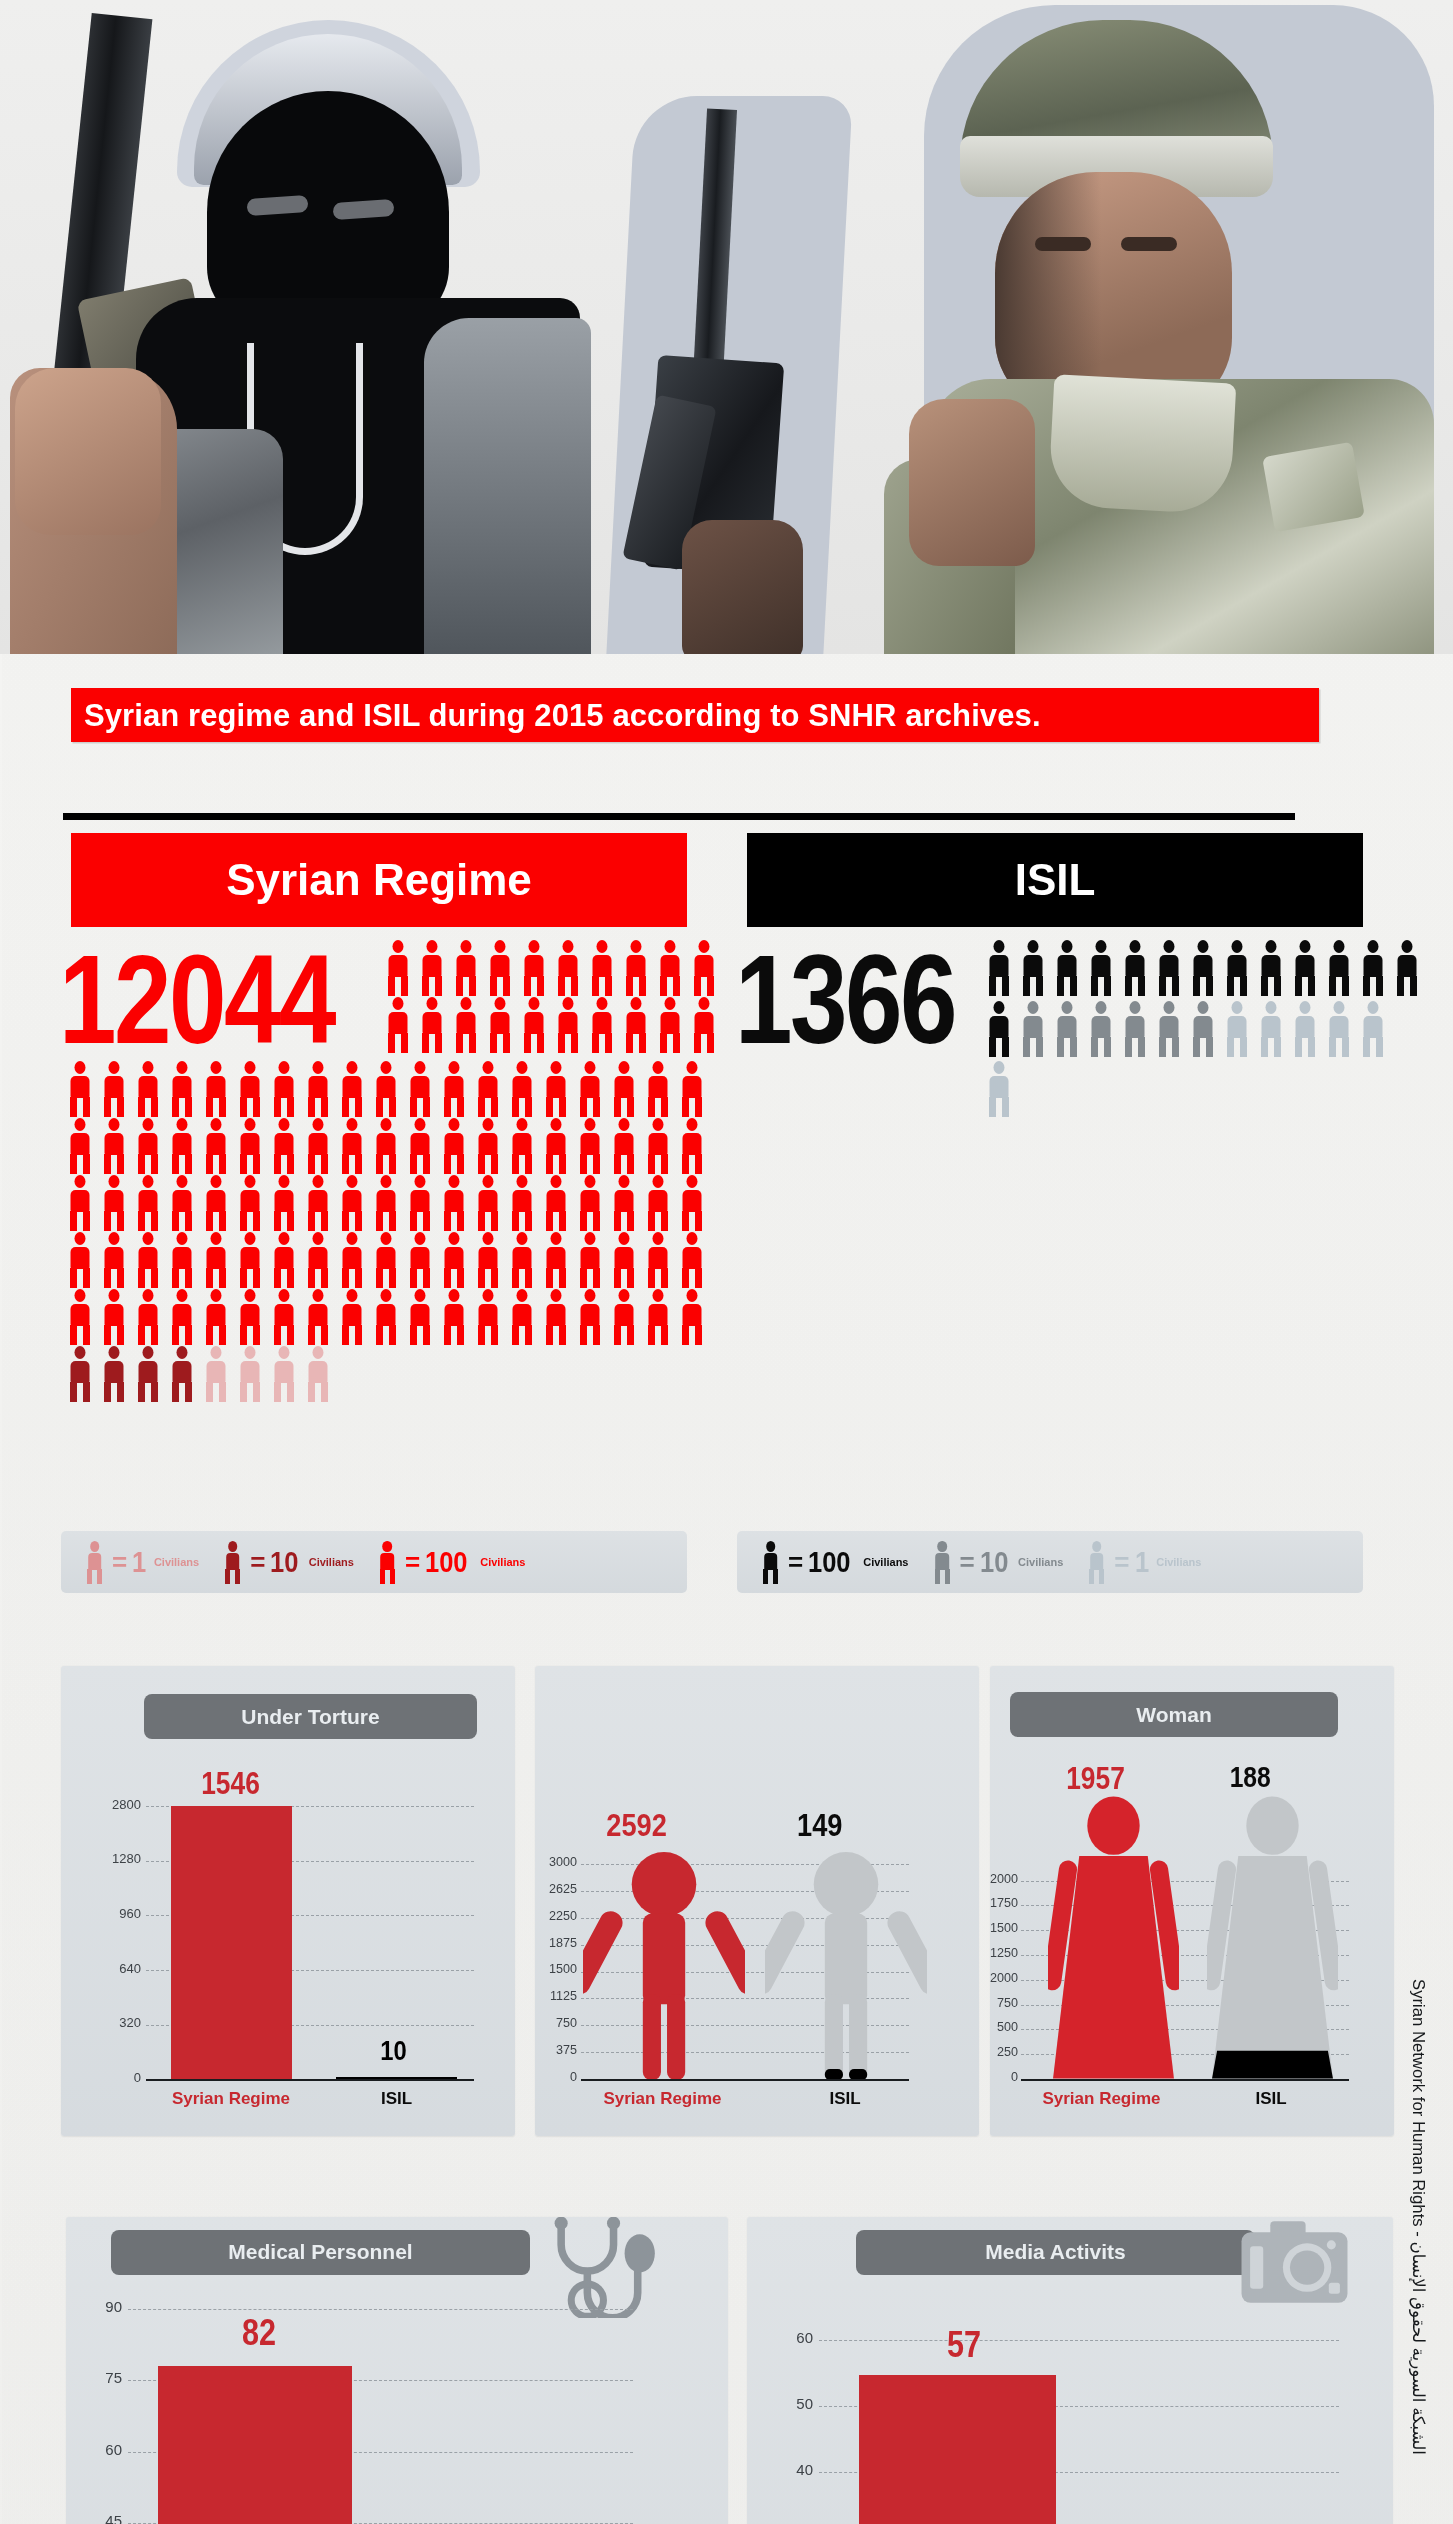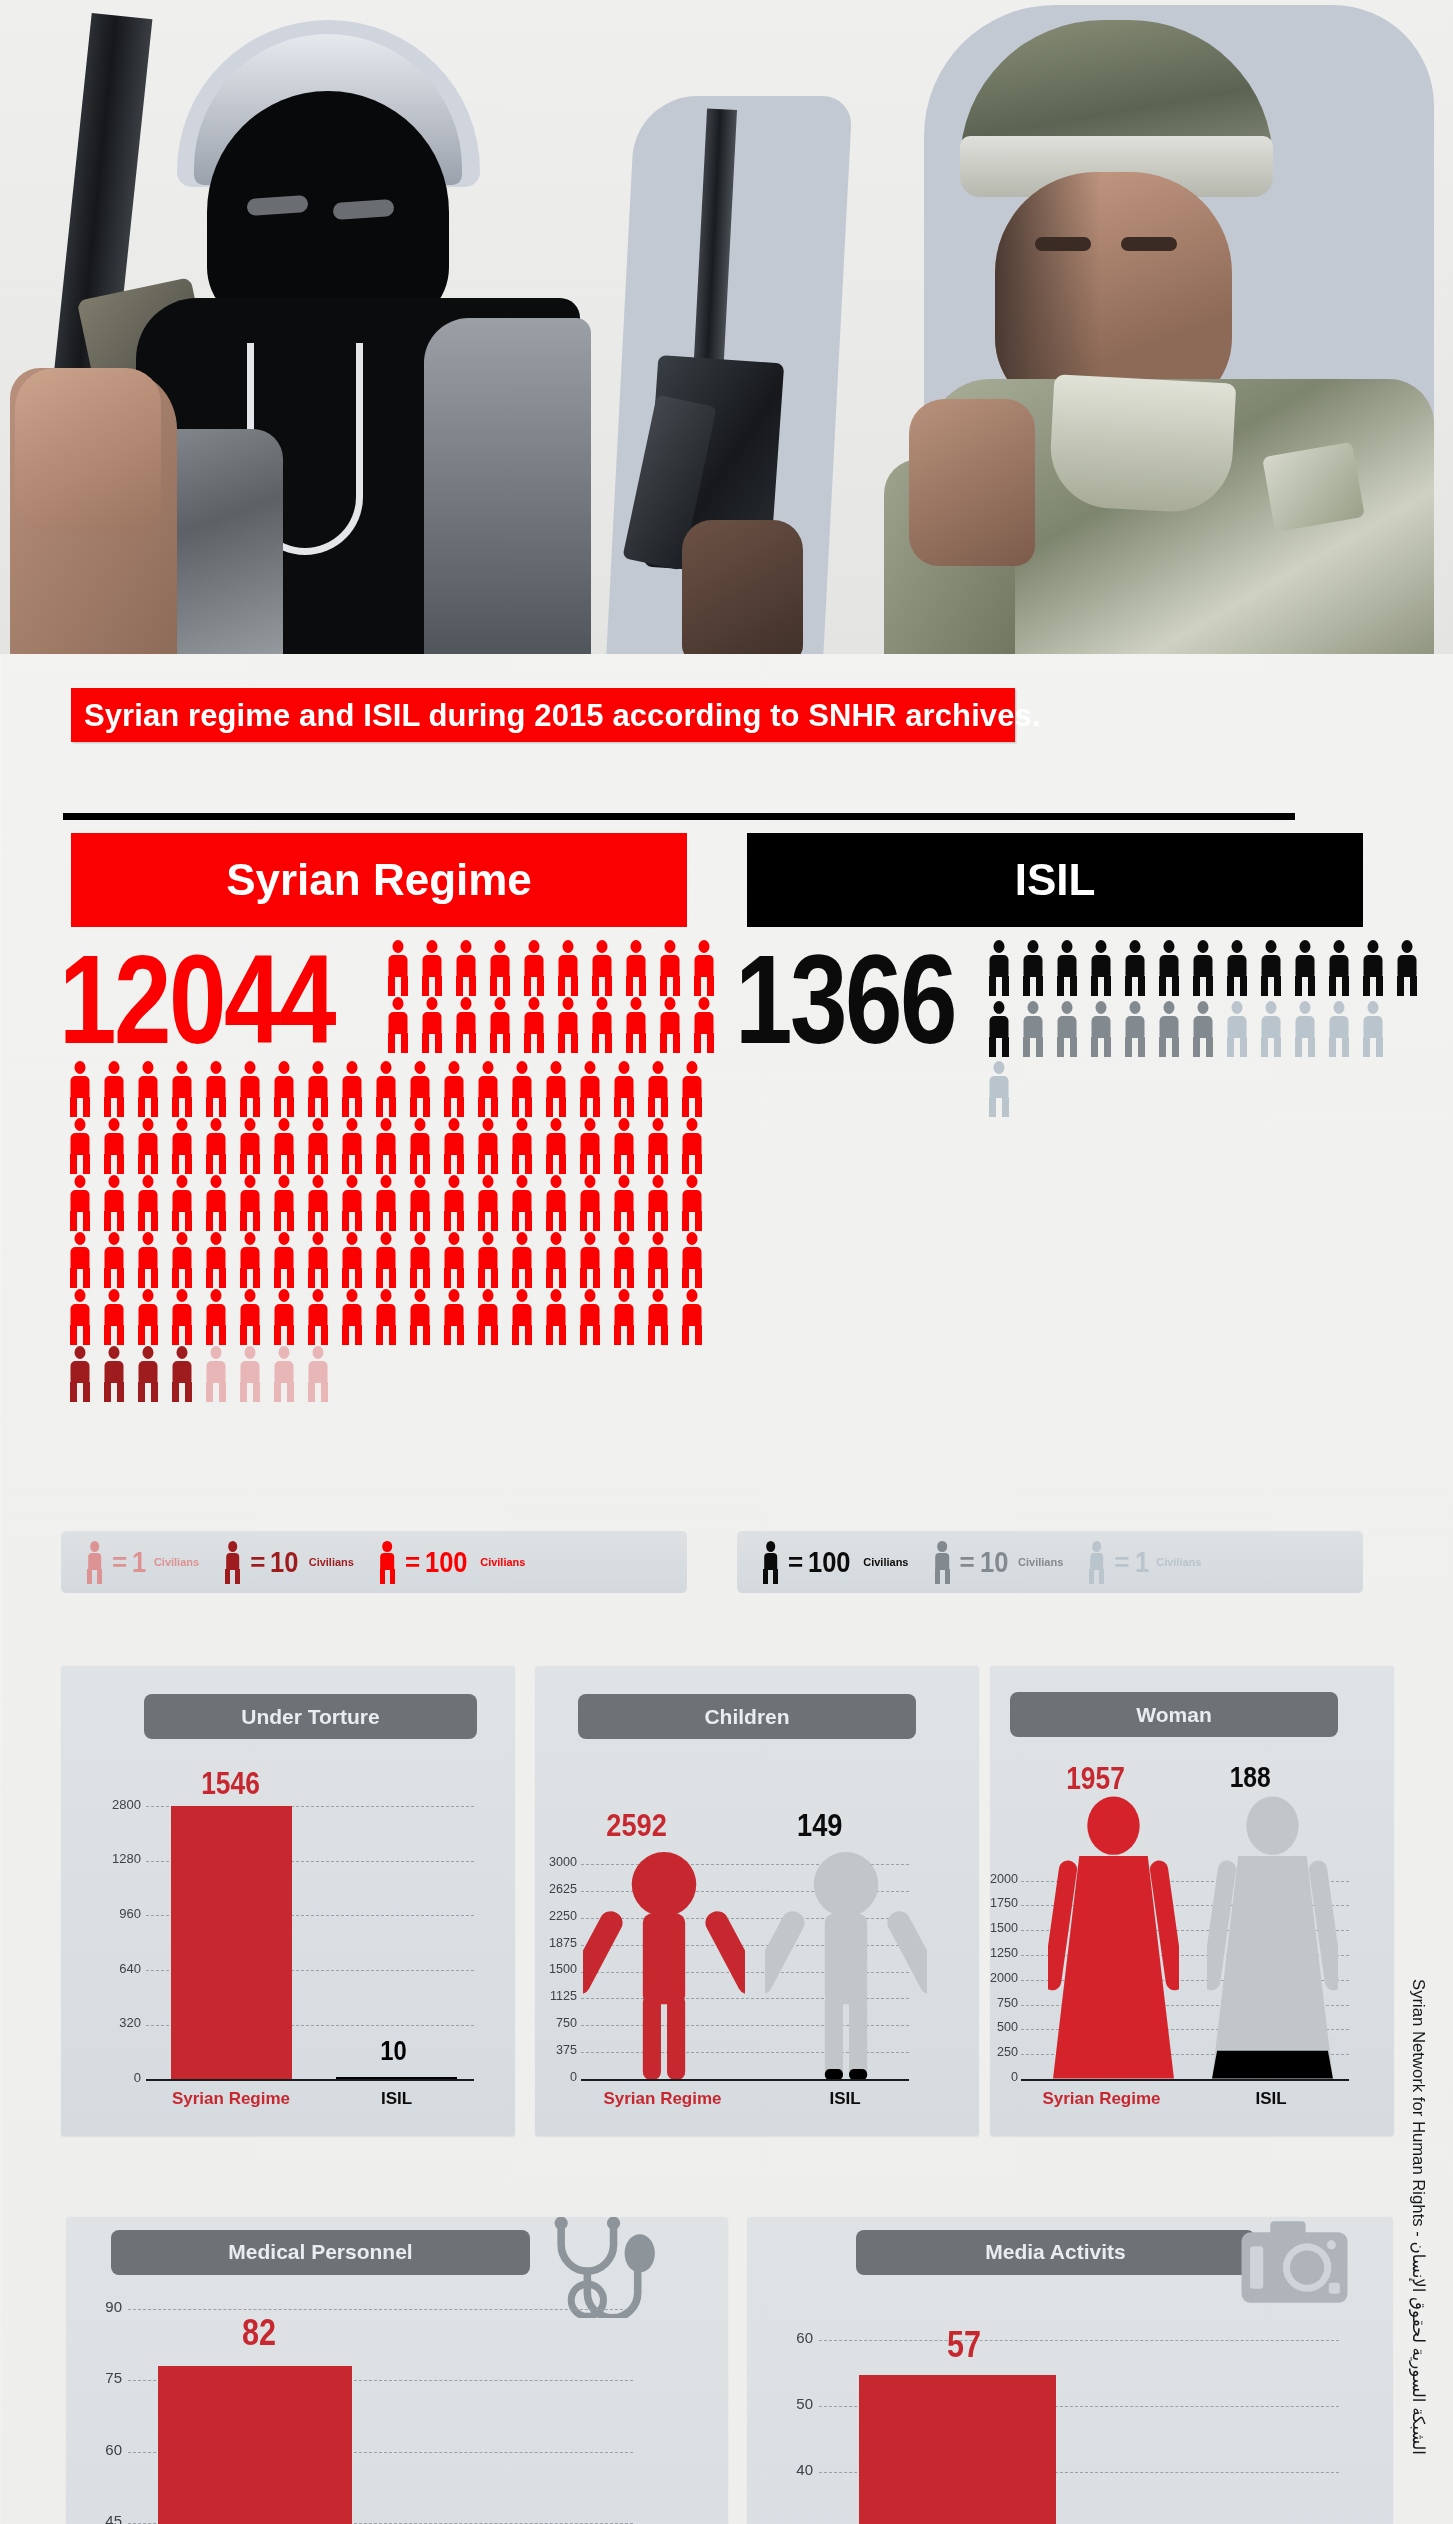--- a/index.html
+++ b/index.html
@@ -81,21 +81,21 @@
   .rf-mag{ position:absolute; left:17.7px; top:303px; width:61px; height:167px;
       background:linear-gradient(110deg,#44484e,#1b1e22); border-radius:7px; transform:rotate(12deg);}
   .rf-hand{ position:absolute; left:61px; top:424px; width:121px; height:141px;
       background:linear-gradient(150deg,#6d5246,#3f3029); border-radius:30px 30px 15px 15px;}
 
   
   .banner-wrap{ position:absolute; left:71px; top:679px; width:1227px; z-index:5; }
   .banner{ background:#fb0000; color:#fff; font-weight:700; letter-spacing:0.1px;
            font-size:31px; line-height:1.0; padding:12px 13px 11px 13px; display:block;
            white-space:nowrap; box-shadow:1.5px 1.5px 0 rgba(0,0,0,.15); }
-  .banner.two{ margin-top:9px; width:944px; }
+  .banner.two{ margin-top:9px; width:1248px; }
 
   .blackbar{ position:absolute; left:63px; top:813px; width:1232px; height:7px; background:#000; z-index:6;}
 
   
   .head-red{ position:absolute; left:71px; top:833px; width:616px; height:94px;
      background:#fb0000; color:#fff; display:flex; align-items:center; justify-content:center;
      font-size:44px; font-weight:700; }
   .head-black{ position:absolute; left:747px; top:833px; width:616px; height:94px;
      background:#000; color:#fff; display:flex; align-items:center; justify-content:center;
      font-size:44px; font-weight:700; }
@@ -1228,21 +1228,20 @@
   <div class="bar" style="left:110px; top:140px; width:121px; height:273px; background:#c7282f;"></div>
   <div class="bval" style="left:135px; top:100px; font-size:31px; color:#c7282f;">1546</div>
   <div class="bar" style="left:275px; top:411px; width:121px; height:3px; background:#000;"></div>
   <div class="bval" style="left:317px; top:369px; font-size:28px; color:#000;">10</div>
   <div class="baseline" style="left:85px; top:413px; width:328px;"></div>
   <div class="cat" style="left:83px; top:423px; width:174px; font-size:17px; color:#c7282f;">Syrian Regime</div>
   <div class="cat" style="left:275px; top:423px; width:121px; font-size:17px; color:#0b0b0b;">ISIL</div>
 </div>
 
 <div class="panel" style="left:535px; top:1666px; width:444px; height:470px;">
-  <div class="ptitle" style="left:43px; top:28px; width:338px; height:45px;">Children</div>
   <div id="ch-grid">
       <div class="axis-lab" style="left: 0px; top: 404px; width: 42px; font-size: 12.6px;">0</div>
       <div class="gline" style="left: 46px; top: 386px; width: 328px;"></div>
       <div class="axis-lab" style="left: 0px; top: 377px; width: 42px; font-size: 12.6px;">375</div>
       <div class="gline" style="left: 46px; top: 359px; width: 328px;"></div>
       <div class="axis-lab" style="left: 0px; top: 350px; width: 42px; font-size: 12.6px;">750</div>
       <div class="gline" style="left: 46px; top: 332px; width: 328px;"></div>
       <div class="axis-lab" style="left: 0px; top: 323px; width: 42px; font-size: 12.6px;">1125</div>
       <div class="gline" style="left: 46px; top: 306px; width: 328px;"></div>
       <div class="axis-lab" style="left: 0px; top: 296px; width: 42px; font-size: 12.6px;">1500</div>

